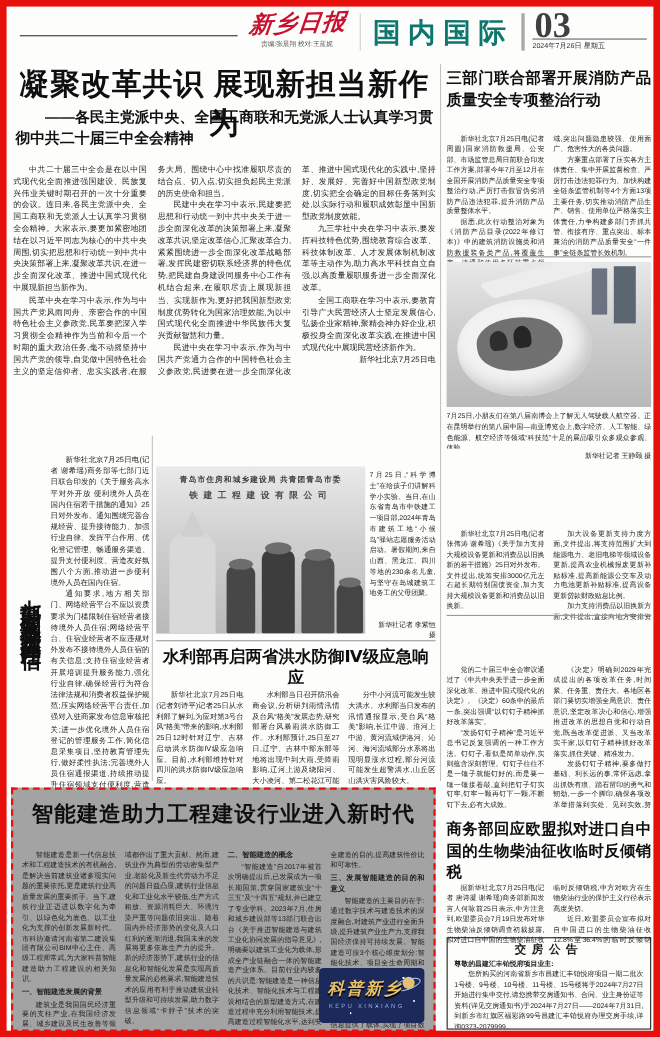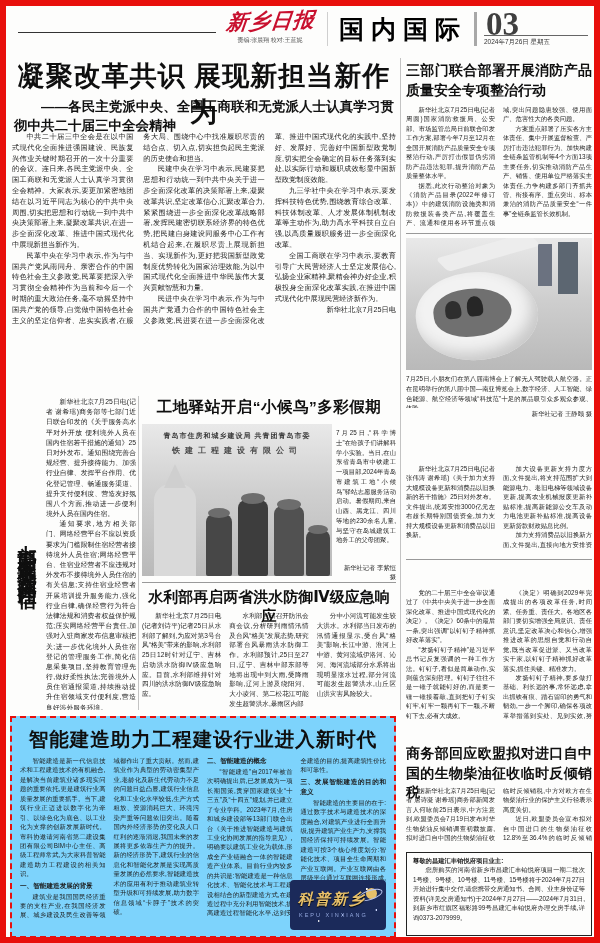--- a/index.html
+++ b/index.html
@@ -6,28 +6,28 @@
   #page{position:relative;width:600px;height:943px;background:#fdfdfc;margin:0 auto;
         font-family:"Liberation Sans","DejaVu Sans",sans-serif;color:#1c1c1c;overflow:hidden;}
   .red-frame{position:absolute;inset:0;border:6px solid #e8100c;pointer-events:none;z-index:50;}
   .abs{position:absolute;}
   .hline{background:#333;height:1px;}
   .vline{background:#c3c3c3;width:1px;}
   
   .logo{font-size:21px;font-weight:900;font-style:italic;color:#c8102e;
         transform:skewX(-8deg) rotate(-2deg);letter-spacing:1px;text-align:center;}
   .credits{font-size:6px;color:#555;text-align:center;white-space:nowrap;}
-  .section{font-size:25px;font-weight:900;letter-spacing:7px;color:#000000;white-space:nowrap;}
+  .section{font-size:25px;font-weight:900;letter-spacing:7px;color:#0f766e;white-space:nowrap;}
   .pageno{font-family:"Liberation Serif","DejaVu Serif",serif;font-size:33px;font-weight:700;color:#3f3f3f;}
   .pdate{font-size:6.5px;color:#333;white-space:nowrap;}
   
   .h-big{font-weight:900;color:#0f0f0f;text-align:center;}
   .sub{font-weight:700;font-size:13.5px;line-height:1.4;text-indent:2em;text-align:justify;color:#111;}
   
-  .cols{column-gap:10px;overflow:hidden;text-align:justify;}
+  .cols{column-gap:10px;overflow:hidden;text-align:justify;margin-top:17px;}
   .cols p{margin:0;text-indent:2em;}
   .cols .dl{text-align:right;text-indent:0;}
   .cols h4{margin:2px 0 1px 0;font-size:1.05em;font-weight:900;text-indent:0;}
   .c3{column-count:3;}
   .c2{column-count:2;column-gap:8px;}
   .c4{column-count:4;column-gap:8px;}
   
   .vtitle{writing-mode:vertical-rl;text-orientation:upright;font-size:19px;font-weight:900;
           letter-spacing:3px;text-align:center;color:#0f0f0f;}
   
@@ -45,21 +45,21 @@
   .vehicle{position:absolute;left:10px;top:34px;width:122px;height:88px;background:#f2f2f2;
            border-radius:46% 54% 48% 52%;transform:rotate(-7deg);box-shadow:inset -6px -8px 14px #c9c9c9;}
   .vehicle .win{position:absolute;left:18px;top:16px;width:78px;height:48px;background:#707070;
            border-radius:45% 55% 50% 50%;}
   .wing{position:absolute;left:34px;top:6px;width:96px;height:16px;background:#ededed;
         transform:rotate(-16deg) skewX(28deg);border-radius:4px;}
   .banner-dk{position:absolute;background:#5c6671;}
   .cap-text{font-size:6.3px;line-height:1.55;text-align:justify;overflow:hidden;}
   .credit{text-align:right;font-size:6.3px;margin-top:2px;}
   
-  .feature{border:2px dashed #e8100c;background:#7dd3fc;}
+  .feature{border:2px dashed #e8100c;background:#a3a3a3;}
   
   .kepu{background:#1b2a5a;border-radius:4px;overflow:hidden;
         background-image:radial-gradient(circle at 12% 30%,#ffffff 0.6px,transparent 1.2px),
           radial-gradient(circle at 80% 18%,#ffffff 0.7px,transparent 1.3px),
           radial-gradient(circle at 55% 70%,#cdd8ff 0.5px,transparent 1px),
           radial-gradient(circle at 30% 82%,#ffffff 0.5px,transparent 1px),
           radial-gradient(circle at 90% 60%,#cdd8ff 0.6px,transparent 1.2px);}
   .kepu .kname{position:absolute;left:8px;top:10px;font-size:15px;font-weight:900;font-style:italic;
         color:#e7c06a;letter-spacing:2px;text-shadow:0 1px 1px #000;}
   .kepu .ksub{position:absolute;left:9px;top:32px;font-size:5.5px;letter-spacing:2px;color:#93a7dd;}
@@ -99,21 +99,20 @@
     <p class="dl">新华社北京7月25日电</p>
   </div>
 
   <div class="abs vtitle" style="left:12px;top:397px;width:28px;height:312px;">七部门发文便利境外人员在国内住宿</div>
   <div class="abs cols" style="left:46px;top:397px;width:90px;height:313px;font-size:6.8px;line-height:1.5;">
       <p>新华社北京7月25日电(记者 谢希瑶)商务部等七部门近日联合印发的《关于服务高水平对外开放 便利境外人员在国内住宿若干措施的通知》25日对外发布。通知围绕完善合规经营、提升接待能力、加强行业自律、发挥平台作用、优化登记管理、畅通服务渠道、提升支付便利度、营造友好氛围八个方面,推动进一步便利境外人员在国内住宿。</p>
       <p>通知要求,地方相关部门、网络经营平台不应以资质要求为门槛限制住宿经营者接待境外人员住宿;网络经营平台、住宿业经营者不应违规对外发布不接待境外人员住宿的有关信息;支持住宿业经营者开展培训提升服务能力,强化行业自律,确保经营行为符合法律法规和消费者权益保护规范;压实网络经营平台责任,加强对入驻商家发布信息审核把关;进一步优化境外人员住宿登记的管理服务工作,简化信息采集项目,坚持教育管理先行,做好柔性执法;完善境外人员住宿通报渠道,持续推动提升住宿领域支付便利度,营造良好涉外服务环境。</p>
     </div>
   <div class="abs vline" style="left:138px;top:396px;height:314px;"></div>
 
-  <div class="abs h-big" style="left:142px;top:397px;width:254px;font-size:15.5px;letter-spacing:0.5px;">工地驿站开启“小候鸟”多彩假期</div>
   <div class="abs photo" style="left:142px;top:424px;width:190px;height:152px;">
     <div class="ph-banner1">青岛市住房和城乡建设局  共青团青岛市委</div>
     <div class="ph-banner2">铁建工程建设有限公司</div>
     <div class="wizard"></div>
     <div class="blob" style="left:64px;bottom:0;width:26px;height:62px;"></div>
     <div class="cap" style="left:66px;bottom:58px;width:22px;height:10px;"></div>
     <div class="blob" style="left:96px;bottom:0;width:30px;height:76px;background:#3d3d3d;"></div>
     <div class="cap" style="left:99px;bottom:72px;width:24px;height:11px;"></div>
     <div class="blob" style="left:132px;bottom:0;width:30px;height:70px;background:#515151;"></div>
     <div class="cap" style="left:135px;bottom:66px;width:24px;height:11px;"></div>
@@ -188,17 +187,18 @@
     
   </div>
 
   <div class="abs h-big" style="left:406px;top:744px;width:186px;font-size:14px;line-height:1.4;text-align:justify;">商务部回应欧盟拟对进口自中国的生物柴油征收临时反倾销税</div>
   <div class="abs cols c2" style="left:406px;top:786px;width:186px;height:62px;font-size:6.3px;line-height:1.5;">
       <p>据新华社北京7月25日电(记者 唐诗凝 谢希瑶)商务部新闻发言人何咏前25日表示,中方注意到,欧盟委员会7月19日发布对华生物柴油反倾销调查初裁披露,拟对进口自中国的生物柴油征收临时反倾销税,中方对欧方在生物柴油行业的保护主义行径表示高度关切。</p>
       <p>近日,欧盟委员会宣布拟对自中国进口的生物柴油征收12.8%至36.4%的临时反倾销税。何咏前表示,中方一贯主张合理审慎使用贸易救济措施,敦促欧方不要任意采取贸易保护主义措施,与中方通过对话协商解决彼此关切。</p>
     </div>
 
   <div class="abs notice" style="left:406px;top:852px;width:186px;height:84px;">
+    <h3>交房公告</h3>
     <p class="sal">尊敬的昌建汇丰铂悦府项目业主:</p>
     <p class="bd">您所购买的河南省新乡市昌建汇丰铂悦府项目一期二批次1号楼、9号楼、10号楼、11号楼、15号楼将于2024年7月27日开始进行集中交付,请您携带交房通知书、合同、业主身份证等资料(详见交房通知书)于2024年7月27日——2024年7月31日,到新乡市红旗区福彩路99号昌建汇丰铂悦府办理交房手续,详询0373-2079999。</p>
 
   </div>
 </div>
 
 </body></html>

